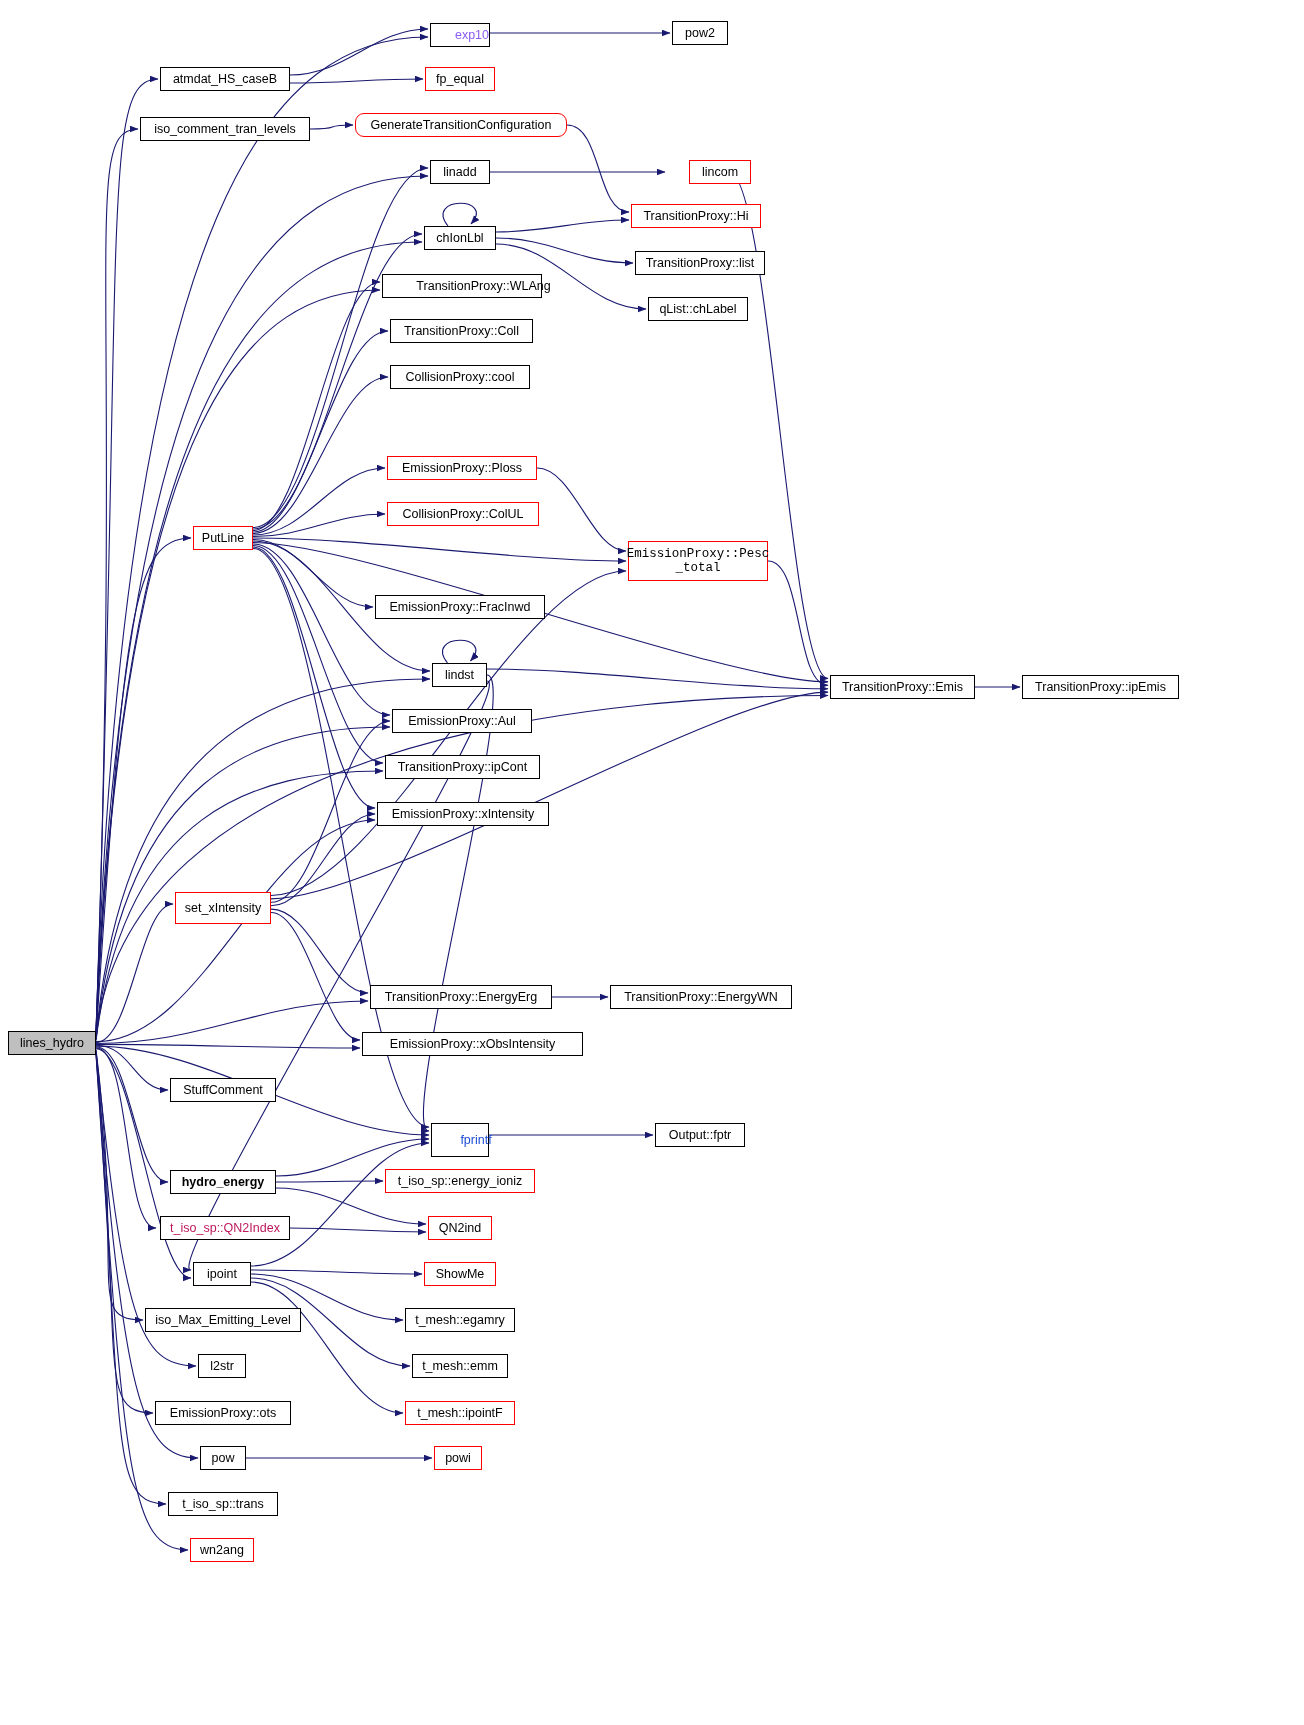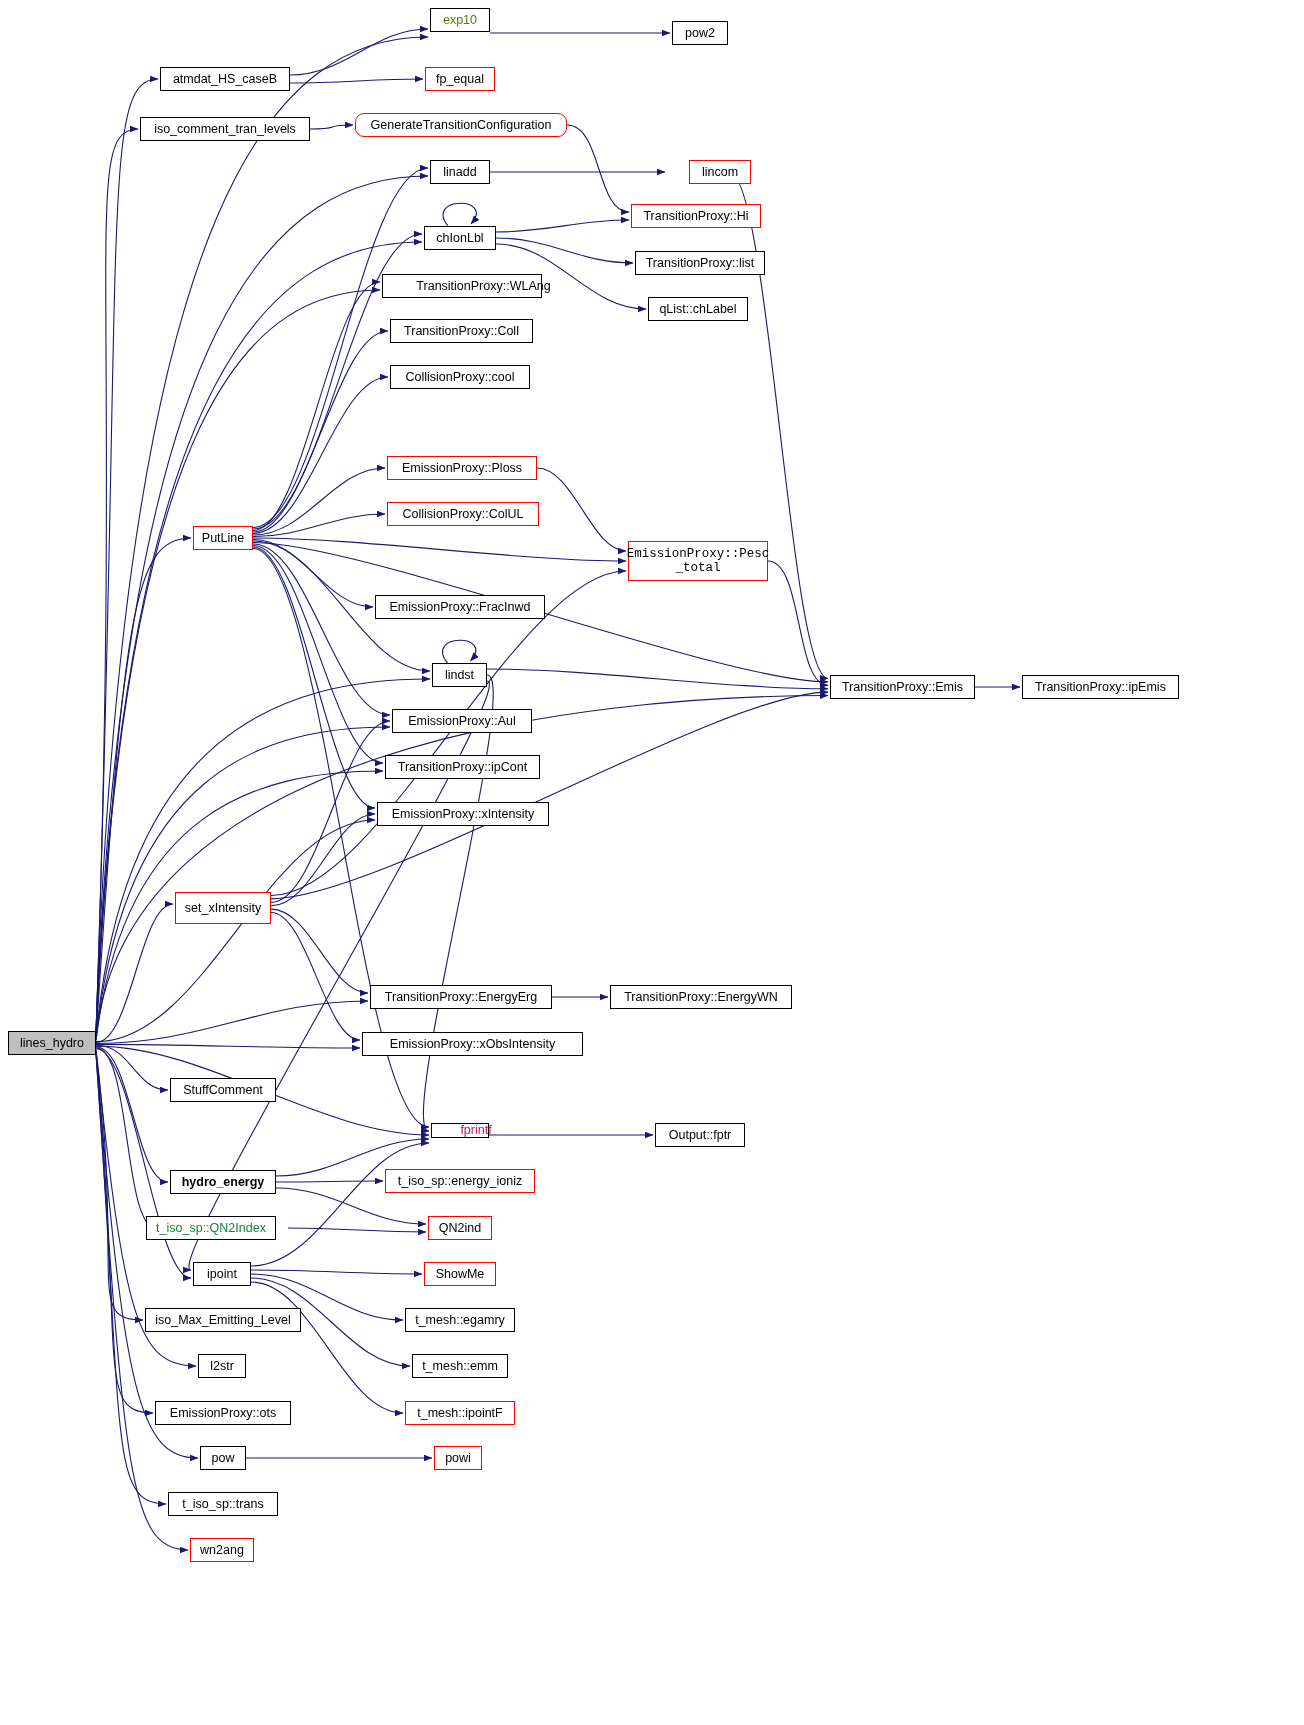--- a/index.html
+++ b/index.html
@@ -122,21 +122,21 @@
       <path d="M 251 1274 C 312.6 1274, 343.4 1320, 403 1320" class="edge" stroke="#191970" marker-end="url(#arrow)"></path>
       <path d="M 251 1278 C 315.4 1278, 347.6 1366, 410 1366" class="edge" stroke="#191970" marker-end="url(#arrow)"></path>
       <path d="M 251 1282 C 312.6 1282, 343.4 1413, 403 1413" class="edge" stroke="#191970" marker-end="url(#arrow)"></path>
       <path d="M 246 1458 C 321.2 1458, 358.8 1458, 432 1458" class="edge" stroke="#191970" marker-end="url(#arrow)"></path>
       <path d="M 768 561 C 803 561, 795 685.2857142857143, 828 685.2857142857143" class="edge" stroke="#191970" marker-end="url(#arrow)"></path>
       <path d="M 975 687 C 1010 687, 987 687, 1020 687" class="edge" stroke="#191970" marker-end="url(#arrow)"></path>
     </svg>
 <div class="node" style="left: 8px; top: 1031px; width: 88px; height: 24px; border-color: rgb(0, 0, 0); background: rgb(191, 191, 191); color: rgb(0, 0, 0);">
       <span>lines_hydro</span>
     </div>
-    <div class="node" style="left: 430px; top: 8px; width: 60px; height: 24px; border-color: rgb(0, 0, 0); background: rgb(255, 255, 255); color: #4d7c0f;">
+    <div class="node" style="left: 430px; top: 23px; width: 60px; height: 24px; border-color: rgb(0, 0, 0); background: rgb(255, 255, 255); color: #8b5cf6; align-items: flex-end;">
       <span>exp10</span>
     </div>
     <div class="node" style="left: 672px; top: 21px; width: 56px; height: 24px; border-color: rgb(0, 0, 0); background: rgb(255, 255, 255); color: rgb(0, 0, 0);">
       <span>pow2</span>
     </div>
     <div class="node" style="left: 160px; top: 67px; width: 130px; height: 24px; border-color: rgb(0, 0, 0); background: rgb(255, 255, 255); color: rgb(0, 0, 0);">
       <span>atmdat_HS_caseB</span>
     </div>
     <div class="node" style="left: 425px; top: 67px; width: 70px; height: 24px; border-color: rgb(255, 0, 0); background: rgb(255, 255, 255); color: rgb(0, 0, 0);">
       <span>fp_equal</span>
@@ -216,33 +216,33 @@
     </div>
     <div class="node" style="left: 610px; top: 985px; width: 182px; height: 24px; border-color: rgb(0, 0, 0); background: rgb(255, 255, 255); color: rgb(0, 0, 0);">
       <span>TransitionProxy::EnergyWN</span>
     </div>
     <div class="node" style="left: 362px; top: 1032px; width: 221px; height: 24px; border-color: rgb(0, 0, 0); background: rgb(255, 255, 255); color: rgb(0, 0, 0);">
       <span>EmissionProxy::xObsIntensity</span>
     </div>
     <div class="node" style="left: 170px; top: 1078px; width: 106px; height: 24px; border-color: rgb(0, 0, 0); background: rgb(255, 255, 255); color: rgb(0, 0, 0);">
       <span>StuffComment</span>
     </div>
-    <div class="node" style="left: 431px; top: 1123px; width: 58px; height: 15px; border-color: rgb(0, 0, 0); background: rgb(255, 255, 255); color: #be185d; padding-left: 32px;">
+    <div class="node" style="left: 431px; top: 1123px; width: 58px; height: 34px; border-color: rgb(0, 0, 0); background: rgb(255, 255, 255); color: #1d4ed8; padding-left: 32px;">
       <span>fprintf</span>
     </div>
     <div class="node" style="left: 655px; top: 1123px; width: 90px; height: 24px; border-color: rgb(0, 0, 0); background: rgb(255, 255, 255); color: rgb(0, 0, 0);">
       <span>Output::fptr</span>
     </div>
     <div class="node" style="left: 170px; top: 1170px; width: 106px; height: 24px; border-color: rgb(0, 0, 0); background: rgb(255, 255, 255); color: rgb(0, 0, 0); font-weight: bold;">
       <span>hydro_energy</span>
     </div>
     <div class="node" style="left: 385px; top: 1169px; width: 150px; height: 24px; border-color: rgb(255, 0, 0); background: rgb(255, 255, 255); color: rgb(0, 0, 0);">
       <span>t_iso_sp::energy_ioniz</span>
     </div>
-    <div class="node" style="left: 146px; top: 1216px; width: 130px; height: 24px; border-color: rgb(0, 0, 0); background: rgb(255, 255, 255); color: #15803d;">
+    <div class="node" style="left: 160px; top: 1216px; width: 130px; height: 24px; border-color: rgb(0, 0, 0); background: rgb(255, 255, 255); color: #be185d;">
       <span>t_iso_sp::QN2Index</span>
     </div>
     <div class="node" style="left: 428px; top: 1216px; width: 64px; height: 24px; border-color: rgb(255, 0, 0); background: rgb(255, 255, 255); color: rgb(0, 0, 0);">
       <span>QN2ind</span>
     </div>
     <div class="node" style="left: 193px; top: 1262px; width: 58px; height: 24px; border-color: rgb(0, 0, 0); background: rgb(255, 255, 255); color: rgb(0, 0, 0);">
       <span>ipoint</span>
     </div>
     <div class="node" style="left: 424px; top: 1262px; width: 72px; height: 24px; border-color: rgb(255, 0, 0); background: rgb(255, 255, 255); color: rgb(0, 0, 0);">
       <span>ShowMe</span>

